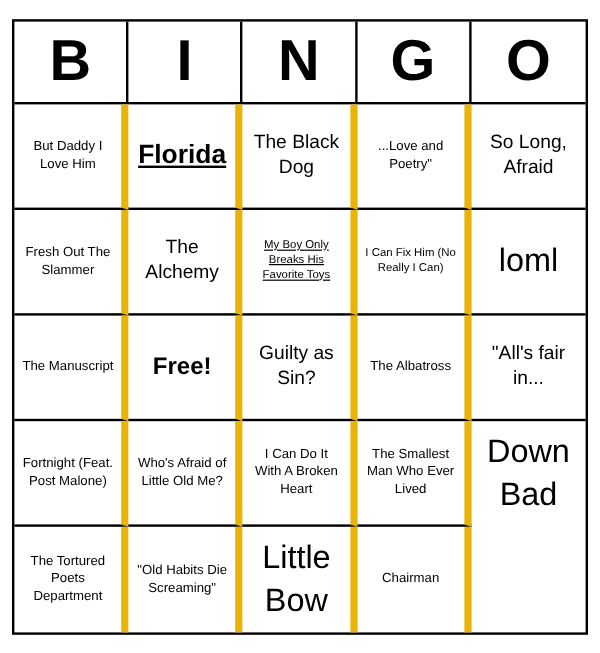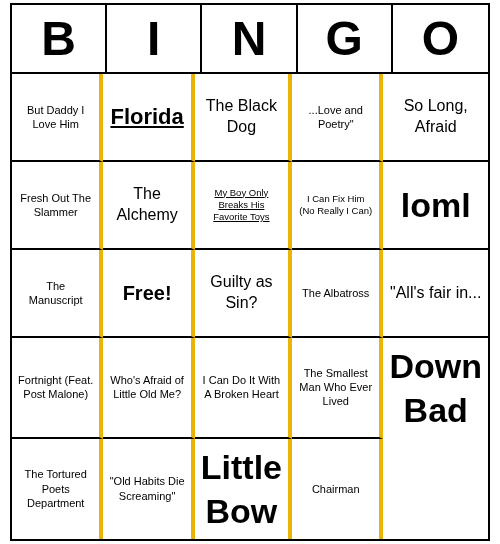--- a/index.html
+++ b/index.html
@@ -30,21 +30,21 @@
       font-family: Arial, sans-serif;
     }
     .bingo-letter:last-child {
       border-right: none;
     }
     .bingo-grid {
       display: grid;
       grid-template-columns: repeat(5, 1fr);
     }
     .bingo-cell {
-      border-right: 4px solid #eab308;
+      border-right: 6px solid #eab308;
       border-bottom: 2px solid #000;
       min-height: 88px;
       display: flex;
       align-items: center;
       justify-content: center;
       text-align: center;
       padding: 6px;
       position: relative;
     }
     .bingo-cell:nth-child(5n) {
@@ -61,22 +61,22 @@
     .cell-text.large {
       font-size: 22px;
       font-weight: bold;
       text-decoration: underline;
     }
     .cell-text.medium {
       font-size: 16px;
       font-weight: normal;
     }
     .cell-text.xlarge {
-      font-size: 34px;
-      font-weight: bold;
+      font-size: 27px;
+      font-weight: normal;
     }
     .free-cell {
       font-size: 20px;
       font-weight: bold;
     }
   </style>
 </head>
 <body>
 
 <div class="bingo-card">

